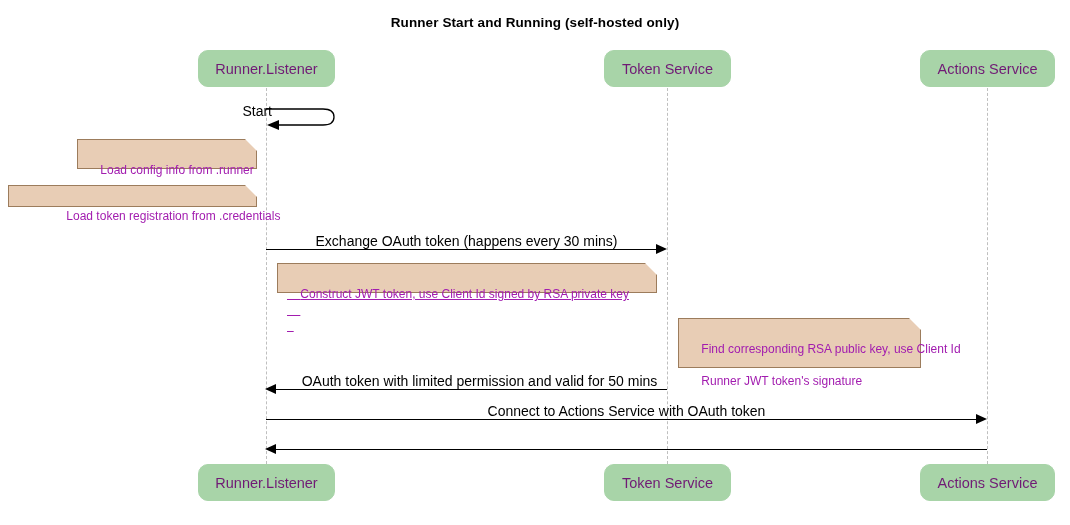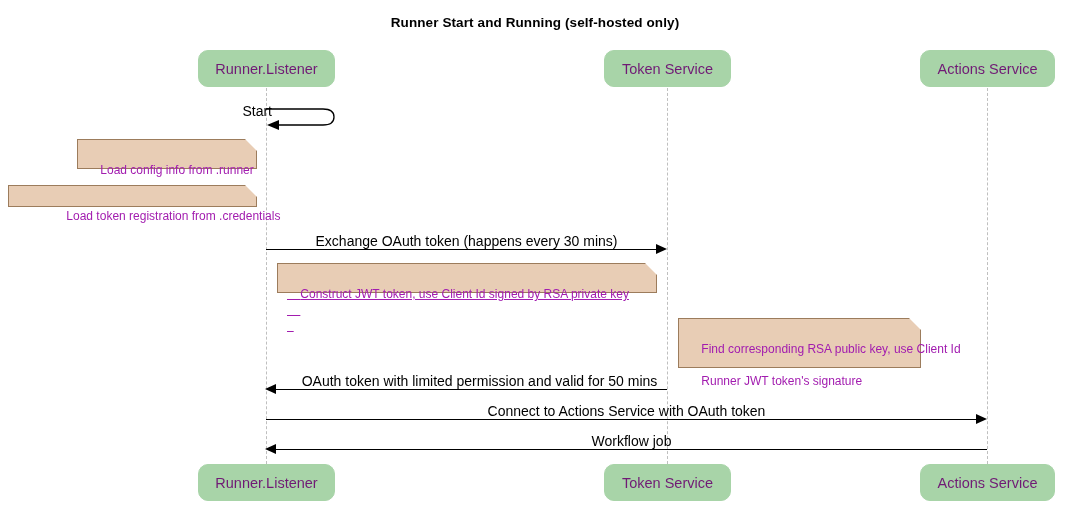--- a/index.html
+++ b/index.html
@@ -172,17 +172,16 @@
   </div>
 
   <div class="msg-label" style="left:284px; top:373px; width:391px;">OAuth token with limited permission and valid for 50 mins</div>
   <div class="msg-line" style="left:276px; top:389px; width:391px;"></div>
   <div class="arrowhead-left" style="left:265px; top:384px;"></div>
 
   <div class="msg-label" style="left:266px; top:403px; width:721px;">Connect to Actions Service with OAuth token</div>
   <div class="msg-line" style="left:266px; top:419px; width:711px;"></div>
   <div class="arrowhead-right" style="left:976px; top:414px;"></div>
 
-  <div class="msg-label" style="left:276px; top:433px; width:711px;">Workflow job</div>
   <div class="msg-line" style="left:276px; top:449px; width:711px;"></div>
   <div class="arrowhead-left" style="left:265px; top:444px;"></div>
 
 </div>
 
 </body></html>

